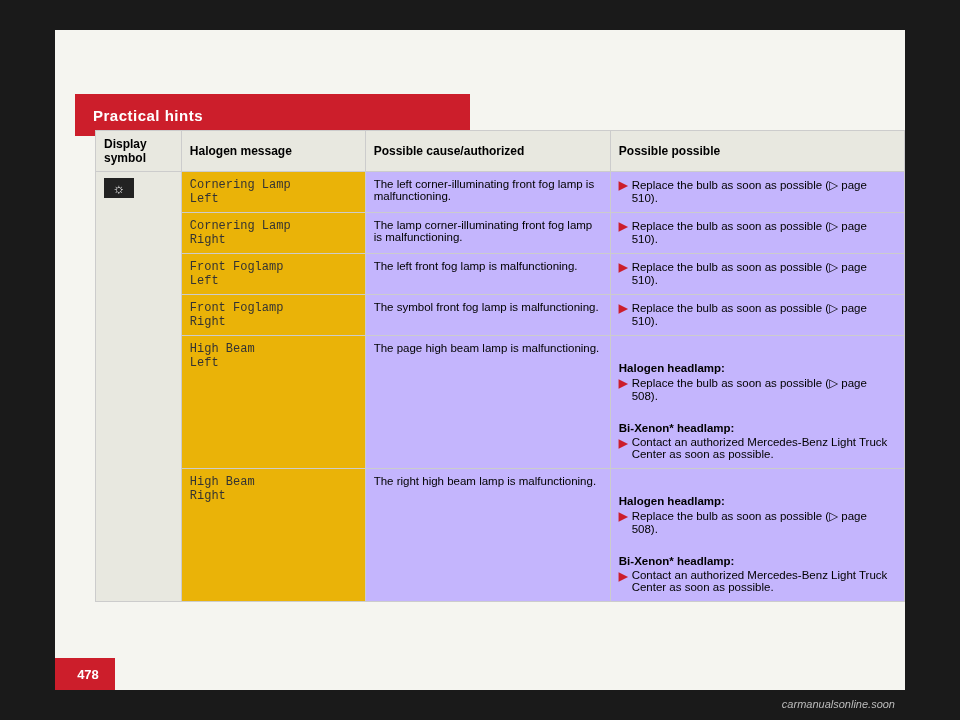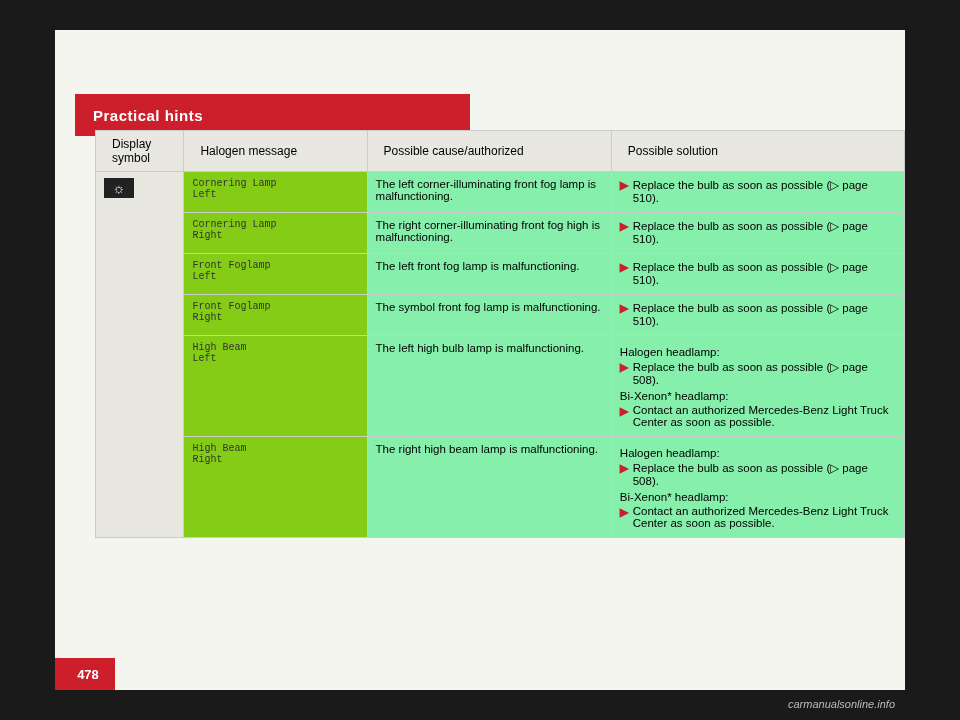--- a/index.html
+++ b/index.html
@@ -45,40 +45,40 @@
       width: 810px;
     }
     table {
       width: 100%;
       border-collapse: collapse;
       font-size: 11.5px;
     }
     th {
       background: #e8e8e0;
       border: 1px solid #ccc;
-      padding: 6px 16px;
+      padding: 6px 8px;
       text-align: left;
-      font-weight: normal;
+      font-weight: bold;
       font-size: 12px;
     }
     td {
       border: 1px solid #ccc;
       padding: 6px 8px;
       vertical-align: top;
-      background: #86efac;
+      background: #c4b5fd;
     }
     td.symbol-cell {
       background: #e8e8e0;
       width: 70px;
     }
     td.message-cell {
-      background: #84cc16;
+      background: #eab308;
       width: 150px;
       font-family: 'Courier New', monospace;
-      font-size: 10px;
+      font-size: 12px;
       color: #333;
       margin-top: 24px;
     }
     td.cause-cell {
       width: 200px;
     }
     td.solution-cell {
       width: 240px;
     }
     .symbol-icon {
@@ -95,22 +95,22 @@
       color: #cc1e2b;
       font-weight: bold;
       margin-right: 4px;
     }
     .solution-line {
       display: flex;
       align-items: flex-start;
       margin-bottom: 2px;
     }
     .section-label {
-      font-weight: normal;
-      margin-top: 4px;
+      font-weight: bold;
+      margin-top: 20px;
       margin-bottom: 2px;
       display: block;
     }
     .page-number-badge {
       position: absolute;
       bottom: 30px;
       left: 55px;
       width: 60px;
       height: 32px;
       background: #cc1e2b;
@@ -140,42 +140,42 @@
   <span class="header-title">Practical hints</span>
 </div>
 
 <div class="table-container">
   <table>
     <thead>
       <tr>
         <th>Display symbol</th>
         <th>Halogen message</th>
         <th>Possible cause/authorized</th>
-        <th>Possible solution</th>
+        <th>Possible possible</th>
       </tr>
     </thead>
     <tbody>
 
       <tr>
         <td class="symbol-cell" rowspan="6">
           <div class="symbol-icon">☼</div>
         </td>
         <td class="message-cell">Cornering Lamp<br>Left</td>
         <td class="cause-cell">The left corner-illuminating front fog lamp is malfunctioning.</td>
         <td class="solution-cell">
           <div class="solution-line">
             <span class="bullet-arrow">▶</span>
             <span>Replace the bulb as soon as possible (▷ page 510).</span>
           </div>
         </td>
       </tr>
 
       <tr>
         <td class="message-cell">Cornering Lamp<br>Right</td>
-        <td class="cause-cell">The right corner-illuminating front fog high is malfunctioning.</td>
+        <td class="cause-cell">The lamp corner-illuminating front fog lamp is malfunctioning.</td>
         <td class="solution-cell">
           <div class="solution-line">
             <span class="bullet-arrow">▶</span>
             <span>Replace the bulb as soon as possible (▷ page 510).</span>
           </div>
         </td>
       </tr>
 
       <tr>
         <td class="message-cell">Front Foglamp<br>Left</td>
@@ -194,21 +194,21 @@
         <td class="solution-cell">
           <div class="solution-line">
             <span class="bullet-arrow">▶</span>
             <span>Replace the bulb as soon as possible (▷ page 510).</span>
           </div>
         </td>
       </tr>
 
       <tr>
         <td class="message-cell">High Beam<br>Left</td>
-        <td class="cause-cell">The left high bulb lamp is malfunctioning.</td>
+        <td class="cause-cell">The page high beam lamp is malfunctioning.</td>
         <td class="solution-cell">
           <span class="section-label">Halogen headlamp:</span>
           <div class="solution-line">
             <span class="bullet-arrow">▶</span>
             <span>Replace the bulb as soon as possible (▷ page 508).</span>
           </div>
           <span class="section-label">Bi-Xenon* headlamp:</span>
           <div class="solution-line">
             <span class="bullet-arrow">▶</span>
             <span>Contact an authorized Mercedes-Benz Light Truck Center as soon as possible.</span>
@@ -233,13 +233,13 @@
         </td>
       </tr>
     </tbody>
   </table>
 </div>
 
 <div class="page-number-badge">
   <span>478</span>
 </div>
 
-<div class="watermark">carmanualsonline.info</div>
+<div class="watermark">carmanualsonline.soon</div>
 
 </body></html>

